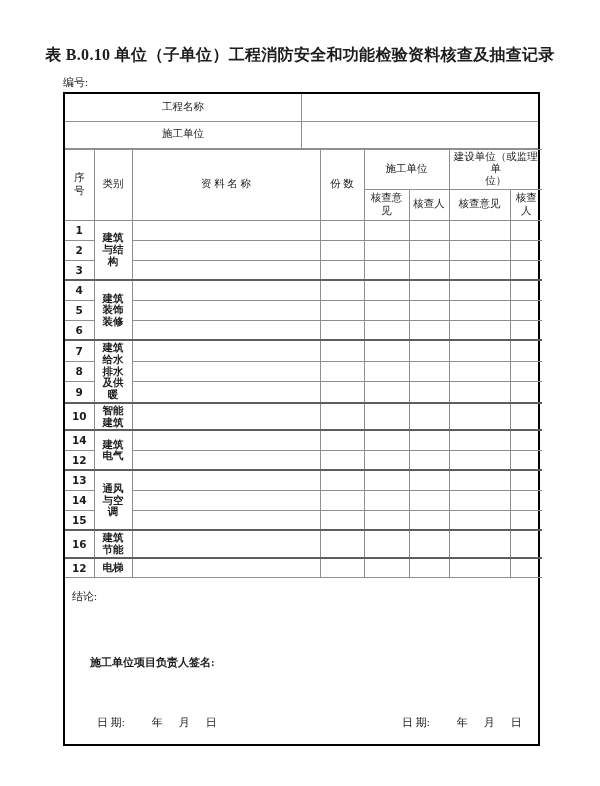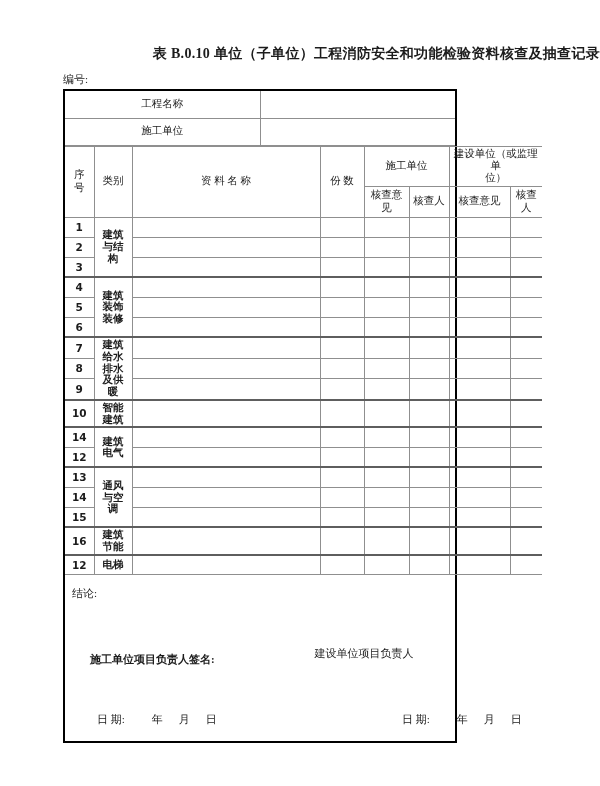--- a/index.html
+++ b/index.html
@@ -4,36 +4,36 @@
 <style>
   * { margin:0; padding:0; box-sizing:border-box; }
   html,body { width:600px; height:786px; }
   body {
     background:#ffffff;
     color:#1c1c1c;
     font-family:"Liberation Serif","DejaVu Serif",serif;
     padding-top:45px;
   }
   .title {
-    text-align:right;
-    font-size:14px;
+    text-align:center;
+    font-size:16px;
     font-weight:700;
     letter-spacing:.3px;
   }
   .ref-line {
     width:477px;
     margin:9px 0 3px 63px;
     text-align:left;
     padding-right:96px;
     font-size:11px;
     height:14px;
   }
   .form {
     margin-left:63px;
-    width:394px;
+    width:477px;
     border:2px solid #000;
     background:#fff;
   }
   table { width:100%; border-collapse:collapse; table-layout:fixed; }
   td,th {
     border:1px solid #8f8f8f;
     font-size:10.5px;
     font-weight:400;
     line-height:1.18;
     text-align:center;
@@ -316,21 +316,20 @@
           <td></td>
           <td></td>
         </tr>
       </tbody>
   </table>
 
   <div class="conclusion">
     <span class="c-label">结论:</span>
     <span class="sig-sg">施工单位项目负责人签名:</span>
     <div class="sig-js">
-      <div>建设单位项目负责人</div>
     </div>
     <div class="date-row date-left">
       <span>日 期:</span><span class="y">年</span><span class="m">月</span><span class="d">日</span>
     </div>
     <div class="date-row date-right">
       <span>日 期:</span><span class="y">年</span><span class="m">月</span><span class="d">日</span>
     </div>
   </div>
 
 </div>

